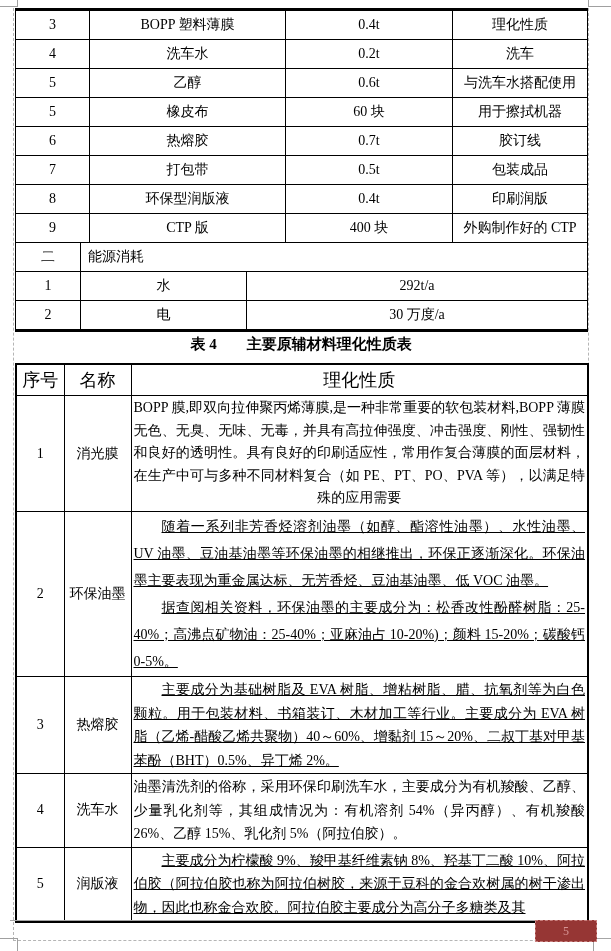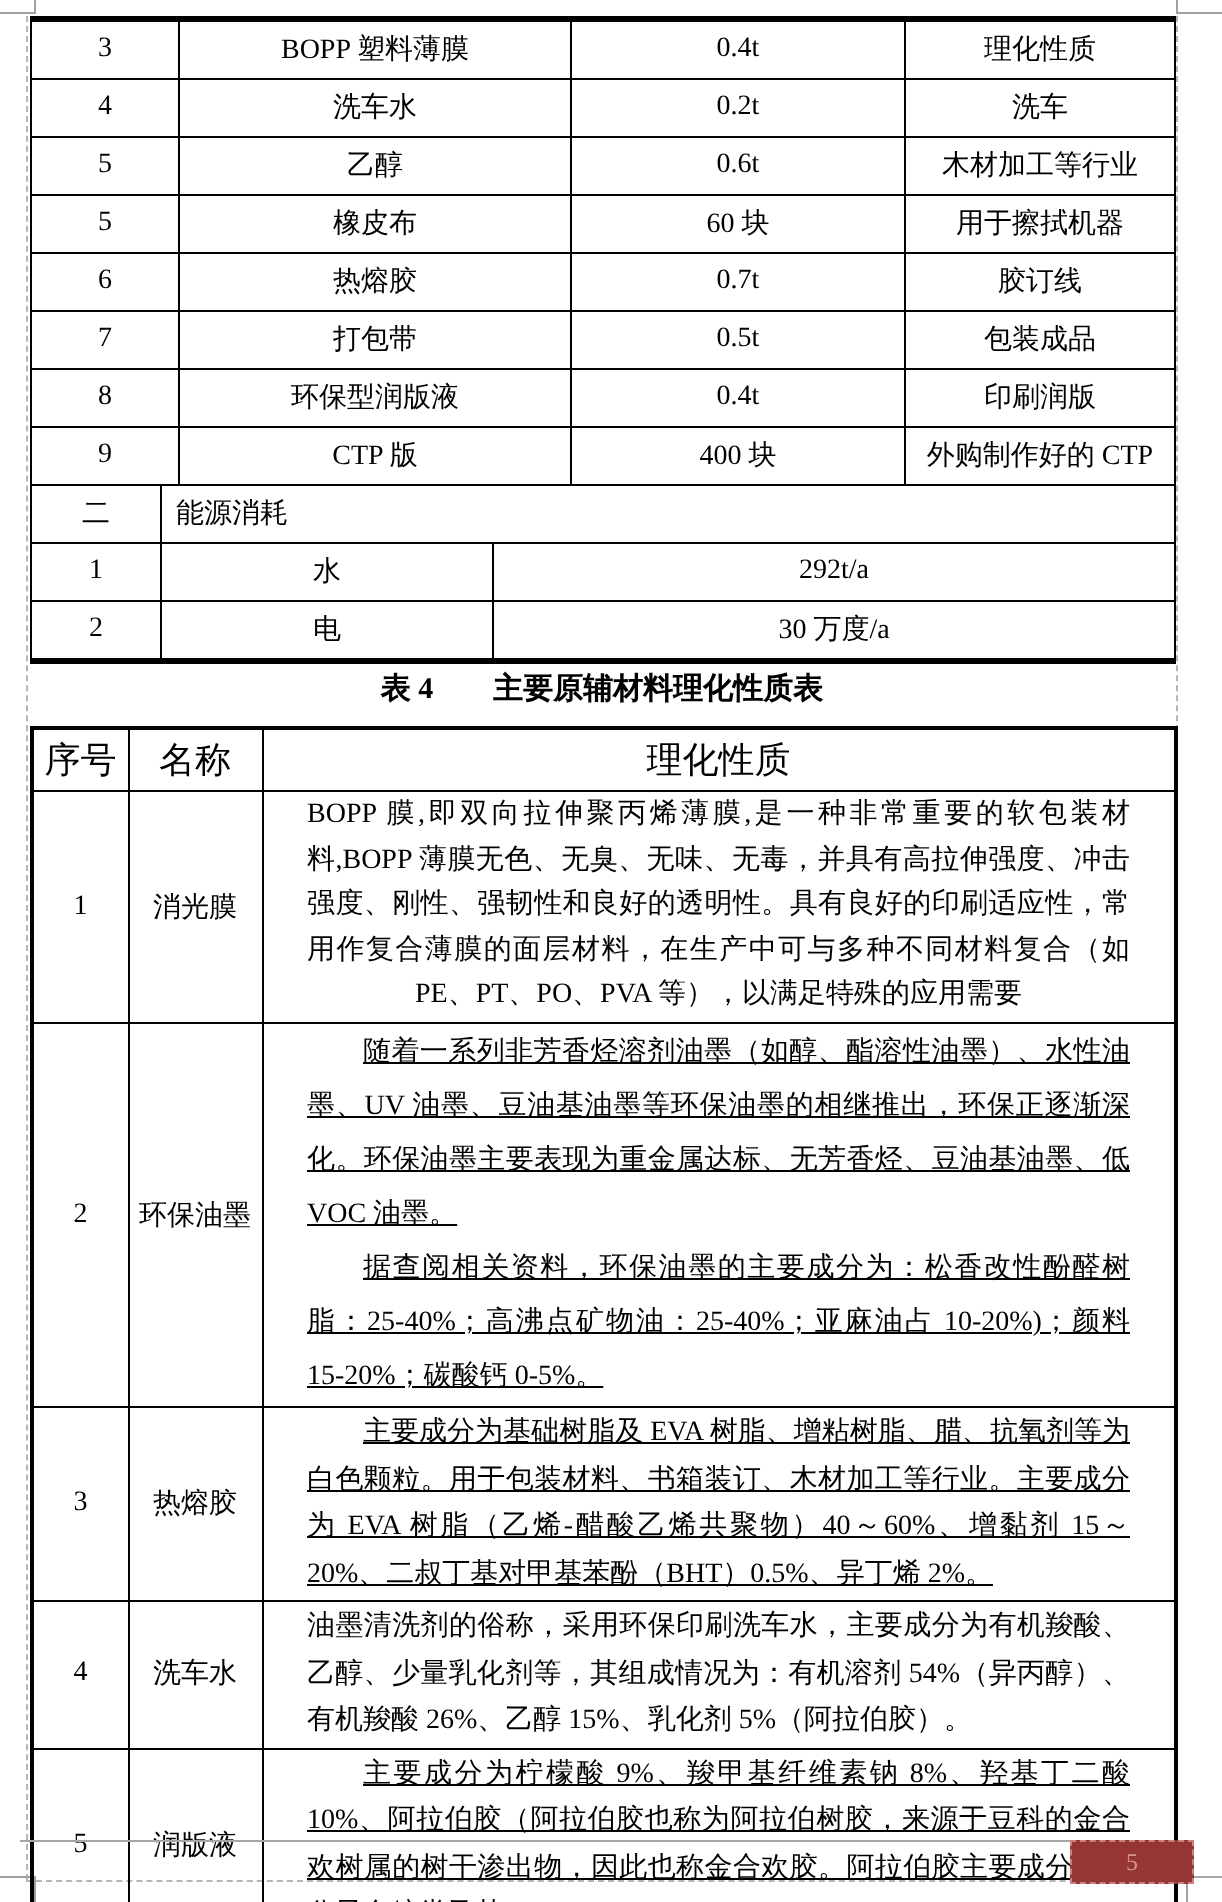--- a/index.html
+++ b/index.html
@@ -21,21 +21,21 @@
   .t1b td{height:26px;text-align:center;font-size:14px;border-top:0;}
   .t1b td.lft{text-align:left;padding-left:7px;margin-top:46px;}
   .intro{position:absolute;left:15px;top:303px;width:572px;font-size:14.5px;text-indent:26px;}
   .caption{position:absolute;left:15px;top:335px;width:572px;text-align:center;
            font-weight:bold;font-size:15px;}
   .caption .cap-label{margin-right:30px;}
   .t2{position:absolute;left:15px;top:363px;width:572px;border:2px solid #000;
       border-bottom:3px solid #000;}
   .t2 th{height:28px;text-align:center;font-size:18px;}
   .t2 td.c{text-align:center;vertical-align:middle;font-size:14px;}
-  .t2 td.prop{padding:1px 22px;font-size:14px;vertical-align:middle;text-align:justify;}
+  .t2 td.prop{padding:1px 2px;font-size:14px;vertical-align:middle;text-align:justify;}
   .t2 td.prop p{margin:0;line-height:23.5px;}
   .t2 tr.r1 td.prop p{line-height:22.4px;text-align-last:center;}
   .t2 tr.r2 td.prop p{line-height:27px;}
   .t2 .indent{text-indent:2em;text-decoration:underline;}
   .t2 tr.r1 td{height:113px;}
   .t2 tr.r2 td{height:162px;}
   .t2 tr.r3 td{height:94px;}
   .t2 tr.r4 td{height:70px;}
   .t2 tr.r5 td{height:70px;}
   
@@ -86,21 +86,21 @@
       <tr>
         <td>4</td>
         <td>洗车水</td>
         <td>0.2t</td>
         <td>洗车</td>
       </tr>
       <tr>
         <td>5</td>
         <td>乙醇</td>
         <td>0.6t</td>
-        <td>木材加工等行业</td>
+        <td>与洗车水搭配使用</td>
       </tr>
       <tr>
         <td>5</td>
         <td>橡皮布</td>
         <td>60 块</td>
         <td>用于擦拭机器</td>
       </tr>
       <tr>
         <td>6</td>
         <td>热熔胶</td>

